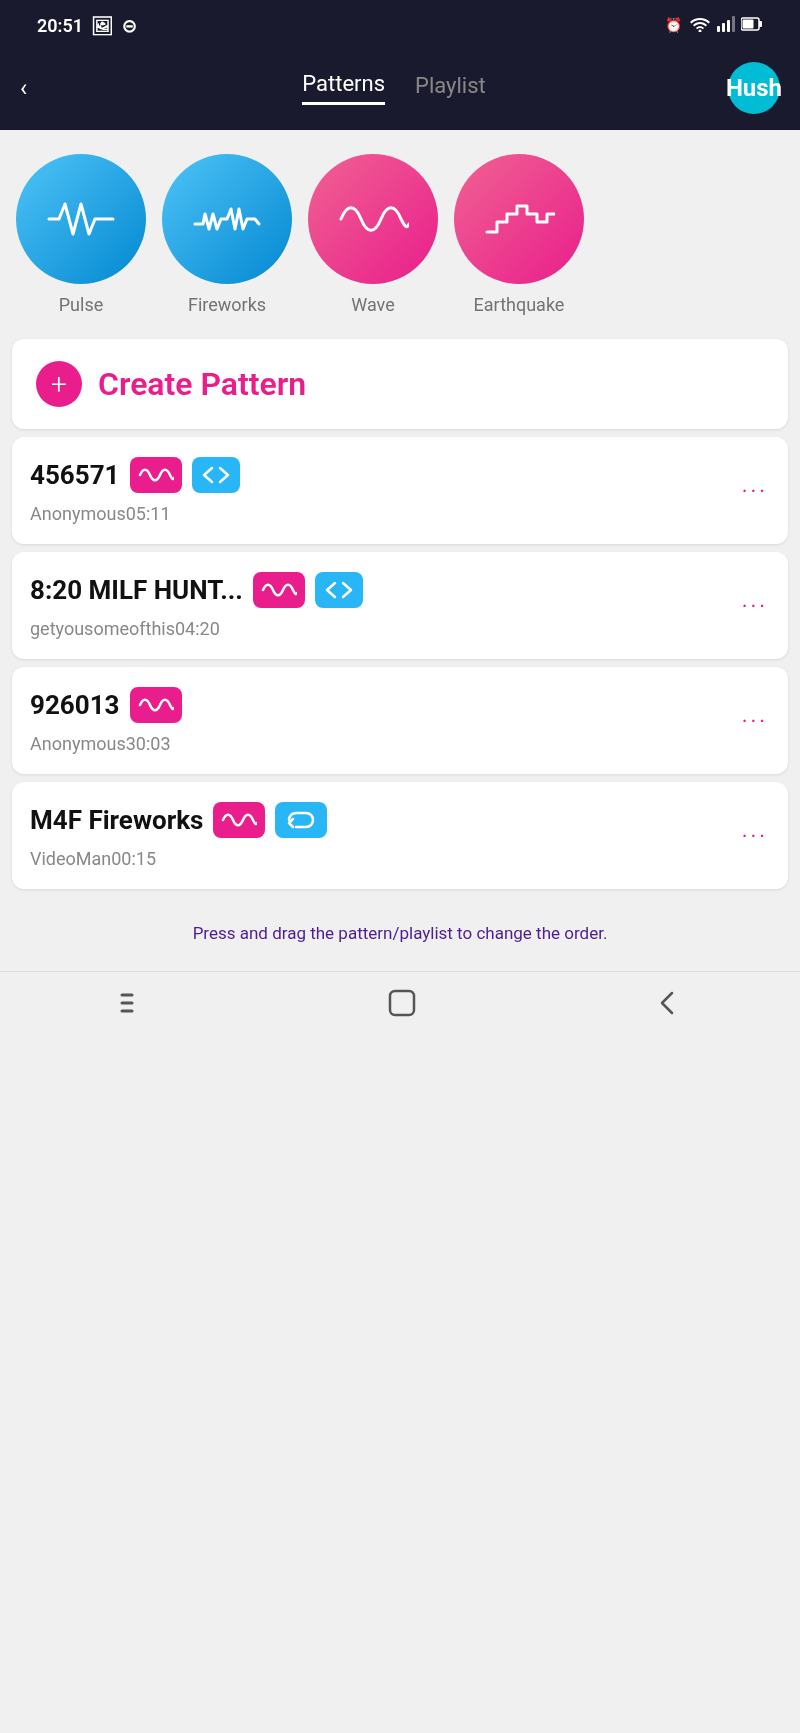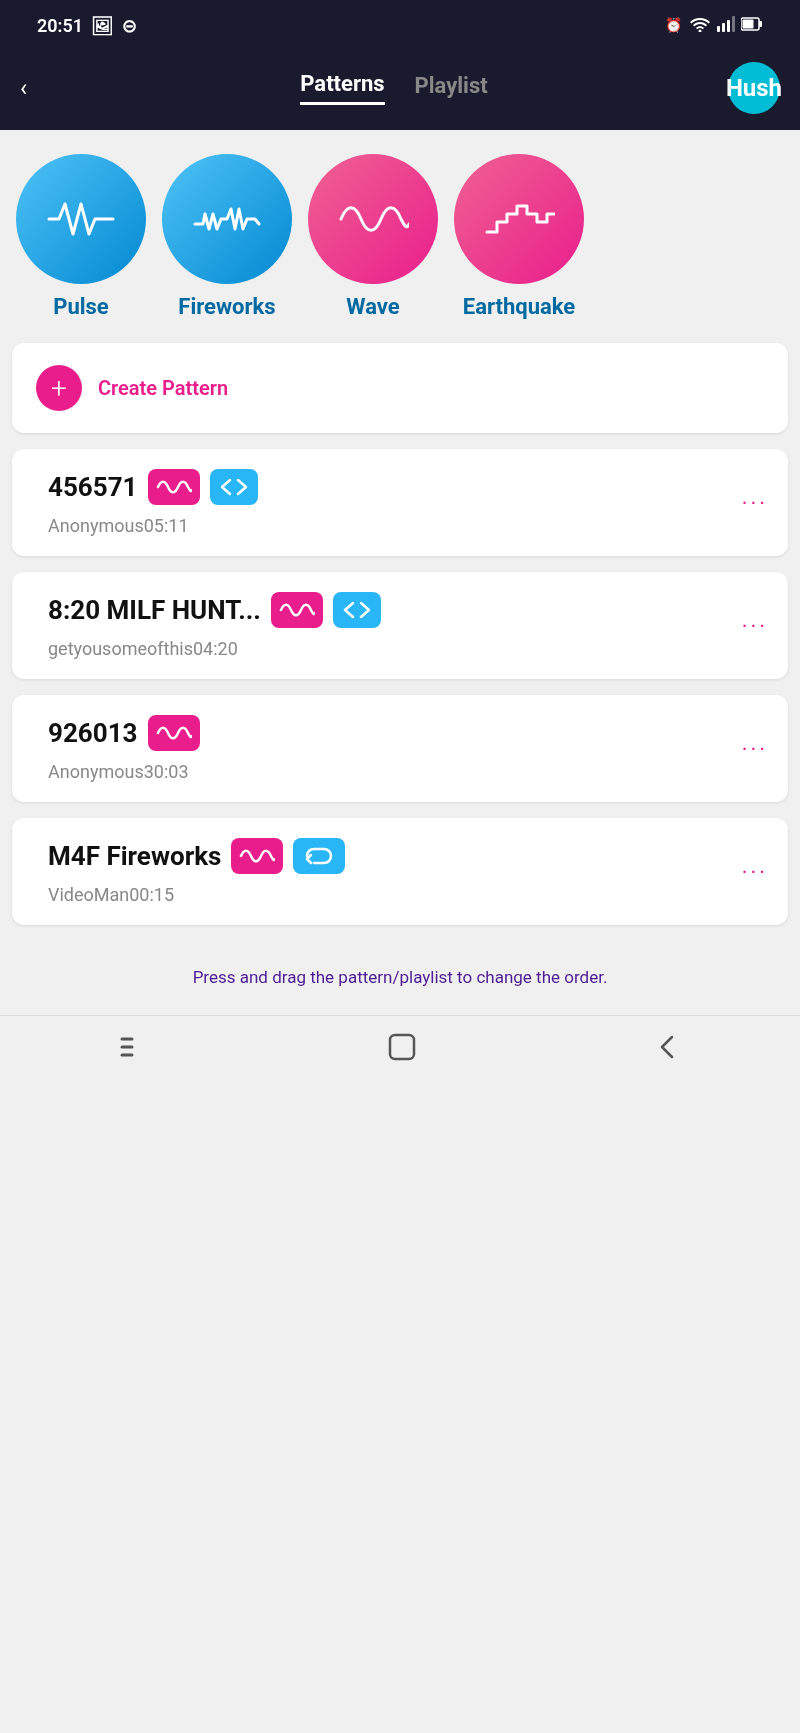--- a/index.html
+++ b/index.html
@@ -51,21 +51,21 @@
       cursor: pointer;
       width: 40px;
     }
     .header-tabs {
       display: flex;
       gap: 30px;
       align-items: center;
     }
     .header-tab {
       font-size: 22px;
-      font-weight: 700;
+      font-weight: 400;
       color: #888;
       cursor: pointer;
       padding-bottom: 6px;
     }
     .header-tab.active {
       color: white;
       border-bottom: 3px solid white;
     }
     .header-avatar {
       width: 52px;
@@ -108,23 +108,23 @@
       background: linear-gradient(135deg, #4fc3f7, #0288d1);
     }
     .pattern-circle.pink {
       background: linear-gradient(135deg, #f06292, #e91e8c);
     }
     .pattern-circle svg {
       width: 72px;
       height: 50px;
     }
     .pattern-label {
-      font-size: 22px;
-      color: #0369a1;
-      font-weight: 700;
+      font-size: 18px;
+      color: #737373;
+      font-weight: 400;
     }
 
     
     .create-card {
       background: white;
       margin: 8px 12px;
       border-radius: 12px;
       padding: 22px 24px;
       display: flex;
       align-items: center;
@@ -139,31 +139,31 @@
       background: #e91e8c;
       display: flex;
       align-items: center;
       justify-content: center;
       color: white;
       font-size: 28px;
       font-weight: 300;
       flex-shrink: 0;
     }
     .create-label {
-      font-size: 20px;
+      font-size: 32px;
       font-weight: 600;
       color: #e91e8c;
     }
 
     
     .pattern-card {
       background: white;
-      margin: 16px 12px;
+      margin: 8px 12px;
       border-radius: 12px;
-      padding: 20px 36px;
+      padding: 20px 18px;
       box-shadow: 0 1px 3px rgba(0,0,0,0.1);
       position: relative;
     }
     .card-top {
       display: flex;
       align-items: center;
       gap: 10px;
       margin-bottom: 10px;
     }
     .card-title {

